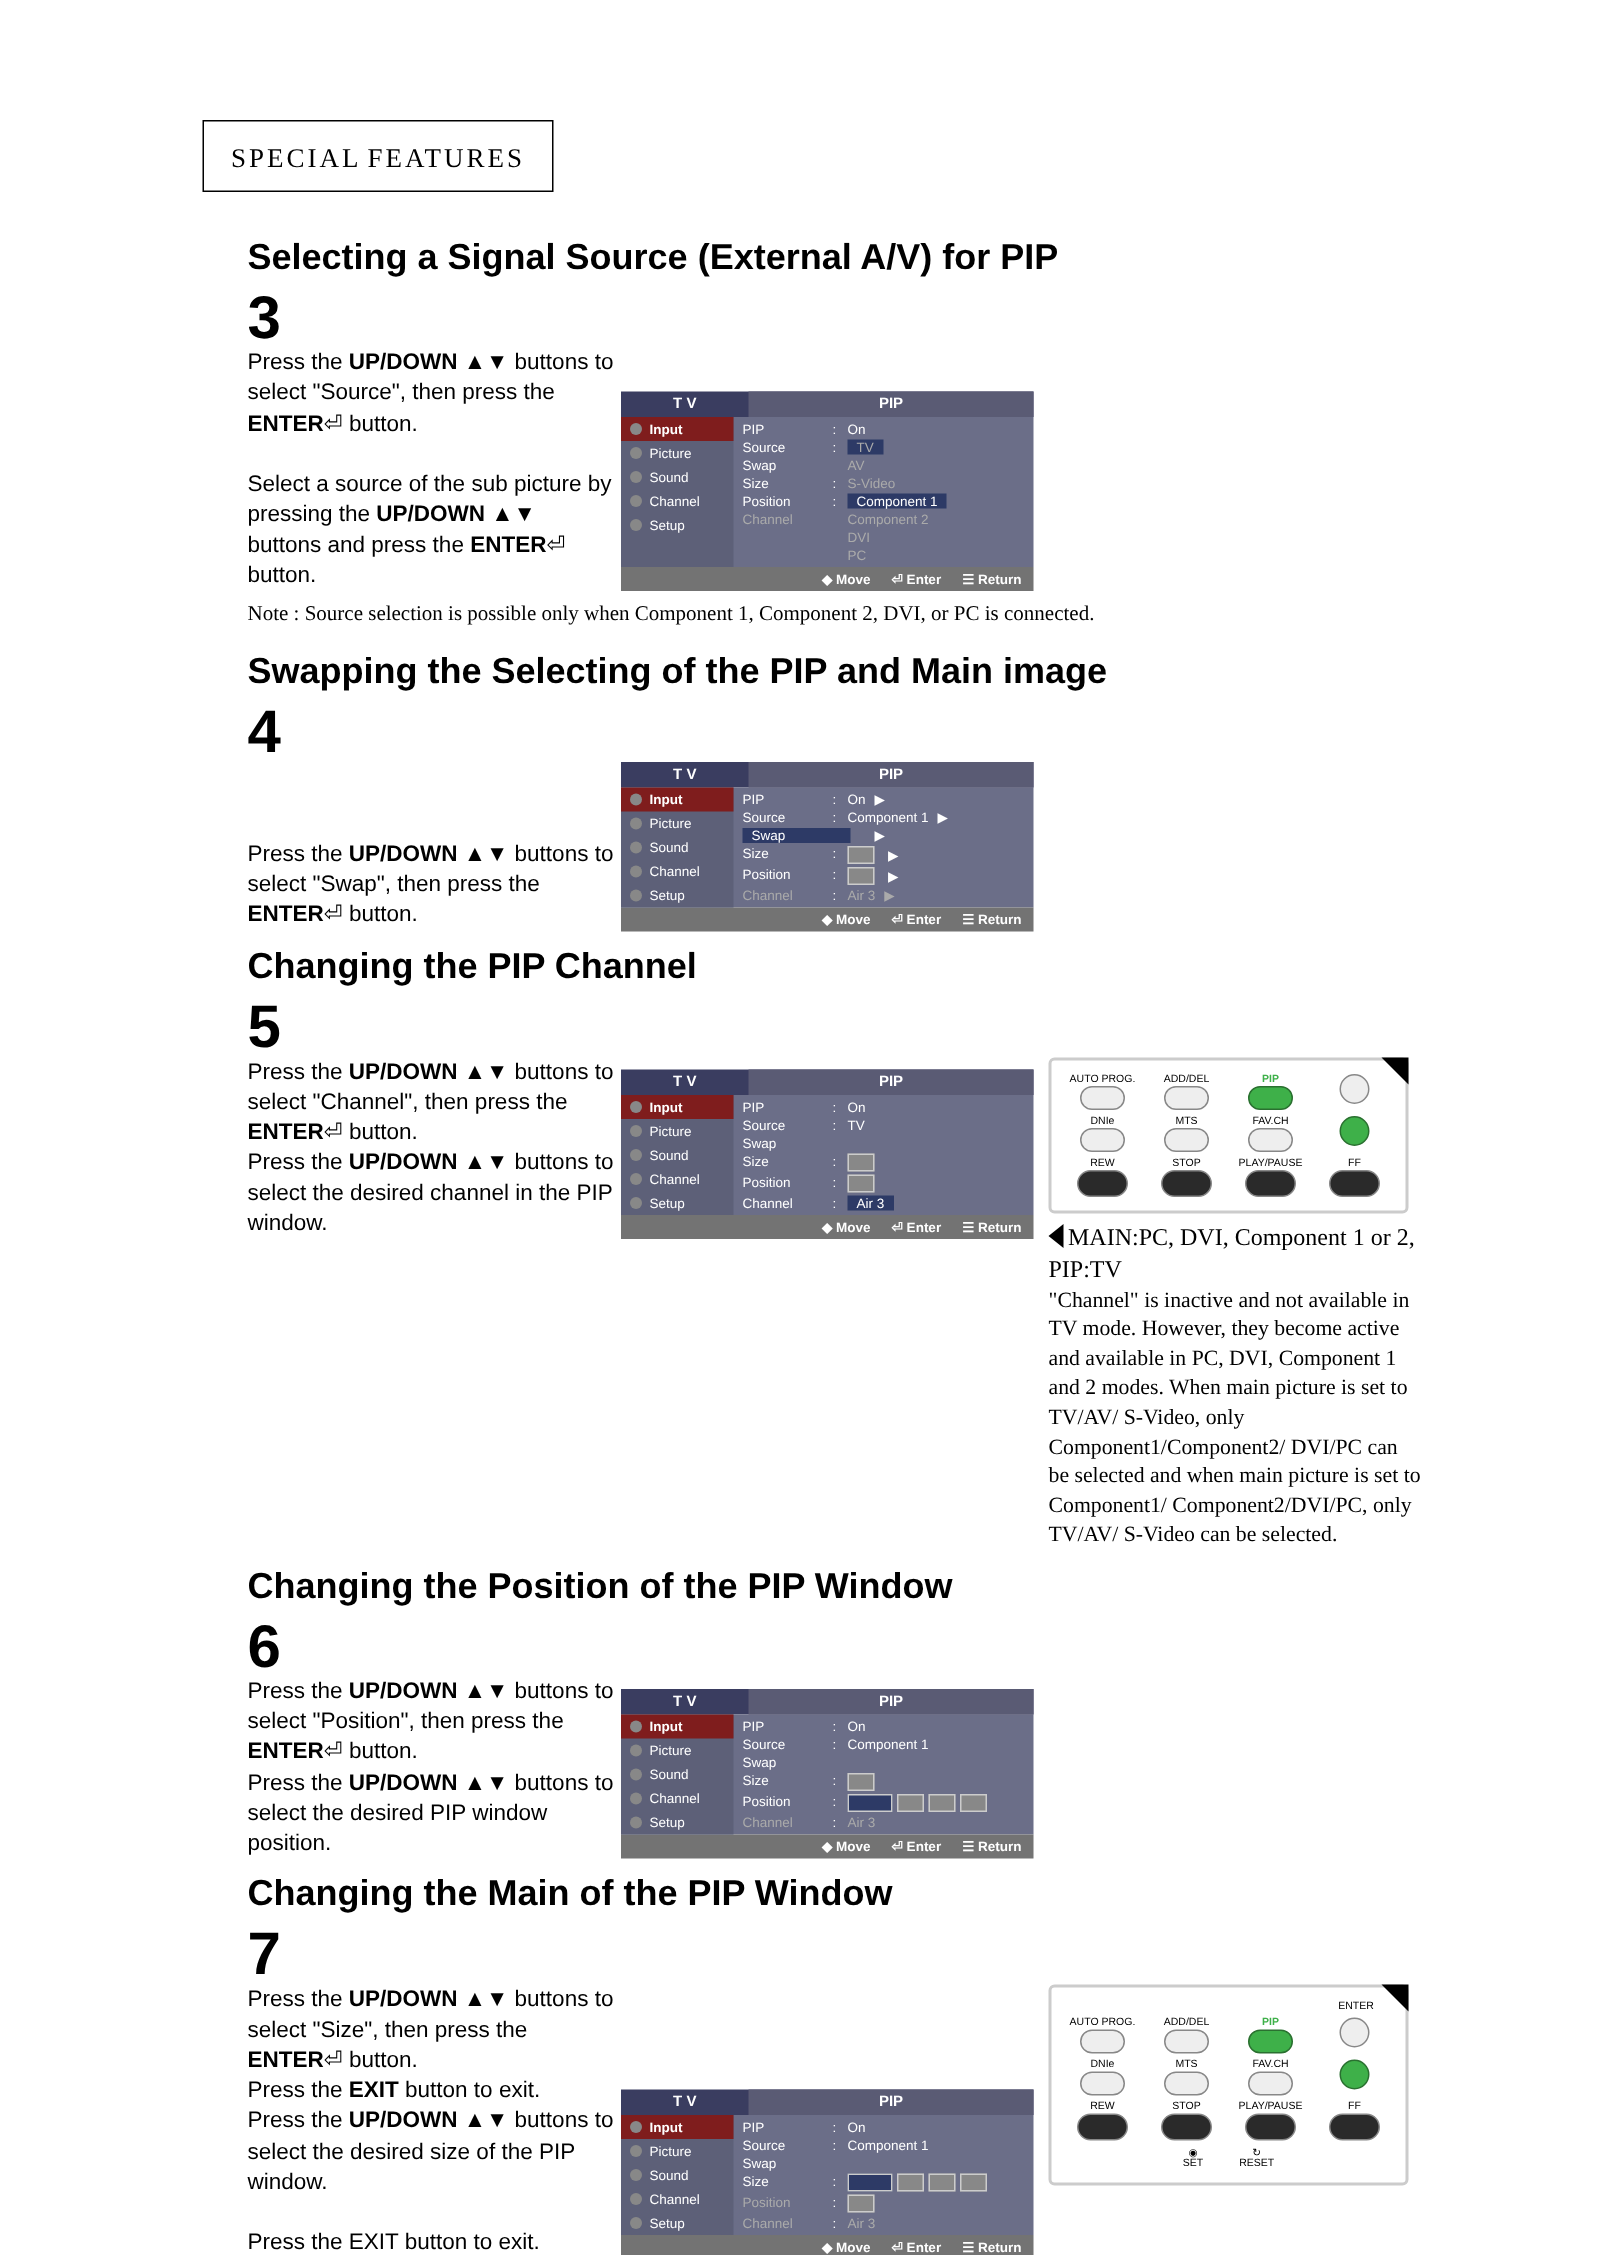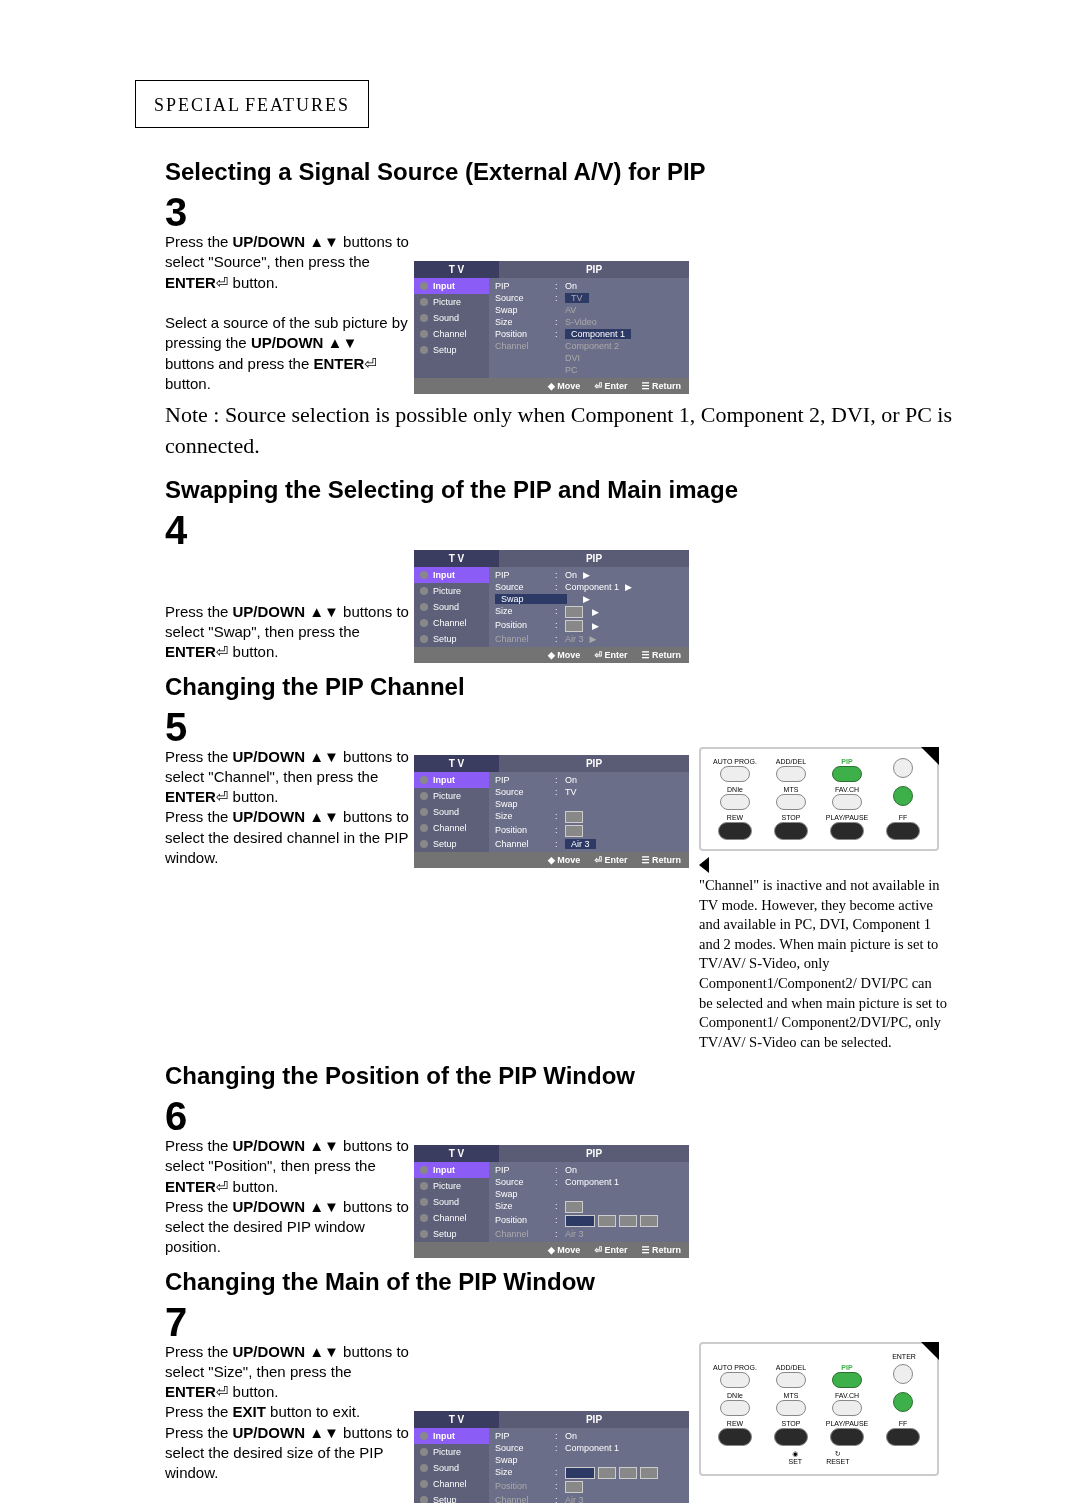--- a/index.html
+++ b/index.html
@@ -65,40 +65,40 @@
   .osd-left {
     width: 75px;
     background: #5d6078;
   }
   .osd-left .item {
     padding: 3px 4px 3px 6px;
     display:flex;
     align-items:center;
     gap:3px;
   }
-  .osd-left .item.sel { background:#8b5cf6;}
+  .osd-left .item.sel { background:#7f1d1d;}
   .osd-right { flex:1; padding: 2px 6px; }
   .osd-row { display:flex; padding:1px 0;}
   .osd-row .lab { width: 60px; }
   .osd-row .colon { width:10px;}
   .osd-row .val { flex:1; display:flex; align-items:center;}
   .osd-row .icon { display:inline-block; width:16px; height:10px; border:1px solid #ccc; background:#888; margin-right:3px;}
   .osd-row .hl { background:#2d3a66; padding:0 6px 0 6px; }
   .osd-row .dim { color:#aaa;}
   .osd-row .tri { margin-left:6px;}
   .osd-footer {
     background:#737373;
     display:flex;
     justify-content:flex-end;
     gap:14px;
     padding:3px 8px;
     font-size:9px;
     font-weight:bold;
   }
-  .note { font-family: Georgia, serif; font-size:22px; margin: 6px 0 14px 40px; line-height:1.4;}
+  .note { font-family: Georgia, serif; font-size:14px; margin: 6px 0 14px 40px; line-height:1.4;}
   .sidebox {
     font-family: Georgia, serif;
     font-size: 14.5px;
     line-height: 1.35;
     width: 250px;
   }
   .side-pointer { font-size:16px; }
   .remote {
     width: 240px;
     border: 2px solid #ccc;
@@ -463,21 +463,21 @@
               <span>PLAY/PAUSE</span>
               <span class="remote-btn big dark"></span>
             </div>
           <div class="cell">
               <span>FF</span>
               <span class="remote-btn big dark"></span>
             </div>
         </div>
       </div>
       <div class="sidebox">
-        <span class="tri-bullet"></span><br>
+        <span class="tri-bullet"></span><span class="side-pointer">MAIN:PC, DVI, Component 1 or 2, PIP:TV</span><br>
         <span>"Channel" is inactive and not available in TV mode. However, they become active and available in PC, DVI, Component 1 and 2 modes. When main picture is set to TV/AV/ S-Video, only Component1/Component2/ DVI/PC can be selected and when main picture is set to Component1/ Component2/DVI/PC, only TV/AV/ S-Video can be selected.</span>
       </div>
     </div>
   </div>
 
   
   <div class="subhead">Changing the Position of the PIP Window</div>
   <div class="stepnum">6</div>
   <div class="row">
     <div class="textcol">

